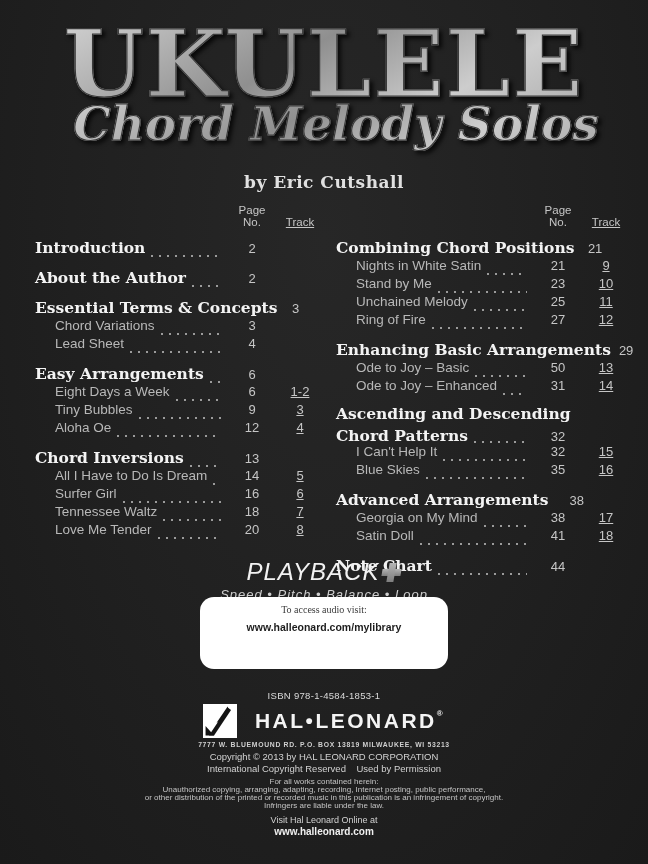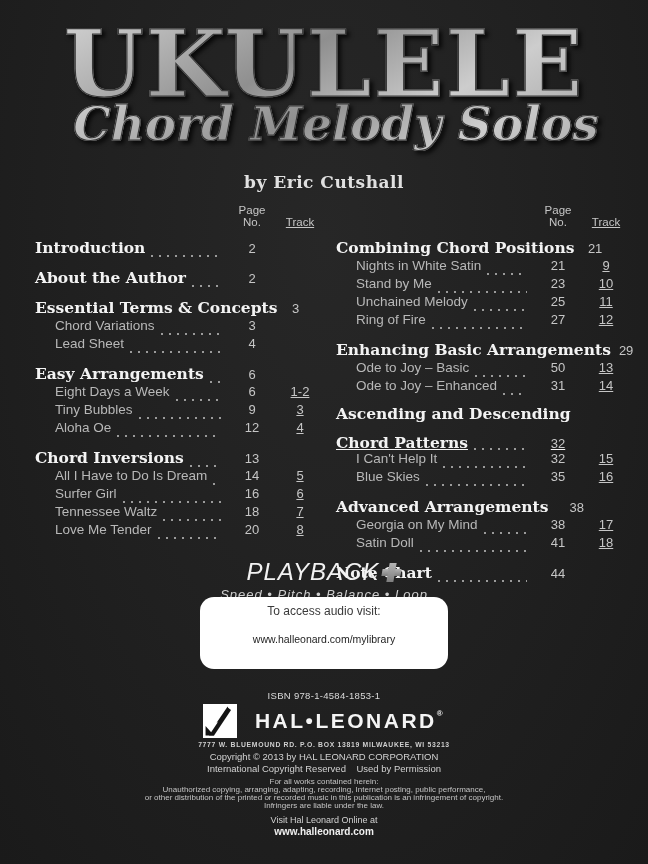--- a/index.html
+++ b/index.html
@@ -40,22 +40,22 @@
   .t-spacer{flex:1;}
   .hdr{font-size:11.5px;line-height:11.5px;color:#c6c6c6;}
   .t-page{width:56px;text-align:center;}
   .t-track{width:40px;text-align:center;text-decoration:underline;}
   .t-page.hdr{display:flex;flex-direction:column;align-items:center;}
   .toc-row{display:flex;align-items:baseline;}
   .toc-row.head{height:20px;margin-top:10px;
     font-family:"DejaVu Serif",serif;font-weight:bold;font-size:15.5px;color:#f3f3f3;}
   .toc-row.head1{height:18px;margin-top:8px;
     font-family:"DejaVu Serif",serif;font-weight:bold;font-size:15.5px;color:#f3f3f3;}
-  .toc-row.head2{height:18px;margin-top:11px;
-    font-family:"DejaVu Serif",serif;font-weight:bold;font-size:15.5px;color:#f3f3f3;text-decoration:underline;}
+  .toc-row.head2{height:18px;margin-top:4px;
+    font-family:"DejaVu Serif",serif;font-weight:bold;font-size:15.5px;color:#f3f3f3;}
   .toc-row.item{height:18px;font-size:13.5px;color:#b8b8b8;}
   .toc-row.item .t-title{padding-left:20px;}
   .t-title{white-space:nowrap;}
   .t-dots{
     flex:1;align-self:flex-end;height:4px;margin:0 3px 0 5px;
     background-image:radial-gradient(circle at 2px 2px,#9b9b9b 1.15px,transparent 1.5px);
     background-size:8px 4px;background-repeat:repeat-x;background-position:left bottom;
   }
   .t-page.num,.t-track.num{font-family:"Liberation Sans",sans-serif;font-weight:normal;
     font-size:13px;color:#c6c6c6;}
@@ -65,22 +65,22 @@
   .pb-row{display:flex;justify-content:center;align-items:center;}
   .pb-brand{font-style:italic;font-weight:normal;font-size:24px;letter-spacing:1px;color:#f2f2f2;}
   .plus{position:relative;width:19px;height:19px;margin-left:3px;transform:skewX(-10deg);display:inline-block;}
   .plus .ph{position:absolute;left:0;top:6px;width:19px;height:7px;background:linear-gradient(#b5b5b5,#7e7e7e);}
   .plus .pv{position:absolute;left:6px;top:0;width:7px;height:19px;background:linear-gradient(#b5b5b5,#7e7e7e);}
   .pb-tag{font-style:italic;font-size:13px;letter-spacing:1px;color:#cfcfcf;margin-top:1px;}
   .audio-box{
     position:absolute;left:200px;top:597px;width:248px;height:72px;
     background:#fff;border-radius:14px;text-align:center;box-sizing:border-box;padding-top:7px;
   }
-  .ab-line1{font-size:12px;color:#3a3a3a;}
-  .ab-url{font-size:10.5px;font-weight:normal;color:#1d1d1d;margin-top:15px;}
+  .ab-line1{font-size:10px;color:#3a3a3a;font-family:Liberation Serif, serif;}
+  .ab-url{font-size:10.5px;font-weight:bold;color:#1d1d1d;margin-top:6px;}
   .isbn{top:690px;font-size:9.5px;color:#dadada;letter-spacing:0.3px;}
   .hl-logo{top:704px;display:flex;justify-content:center;align-items:center;gap:18px;}
   .hl-box{width:34px;height:34px;background:#fff;border-radius:2px;flex:0 0 auto;}
   .hl-brand{font-weight:bold;font-size:21px;letter-spacing:2.5px;color:#f4f4f4;}
   .hl-reg{font-size:8px;vertical-align:top;color:#f4f4f4;}
   .address{top:741px;font-size:6.8px;font-weight:bold;color:#cfcfcf;letter-spacing:0.7px;}
   .copyright{top:751px;font-size:9.5px;color:#d2d2d2;line-height:12px;}
   .copyright .pre{white-space:pre;}
   .legal{top:778px;font-size:8px;color:#c4c4c4;line-height:7.9px;}
   .visit{top:815px;font-size:9px;color:#d2d2d2;line-height:11px;}

